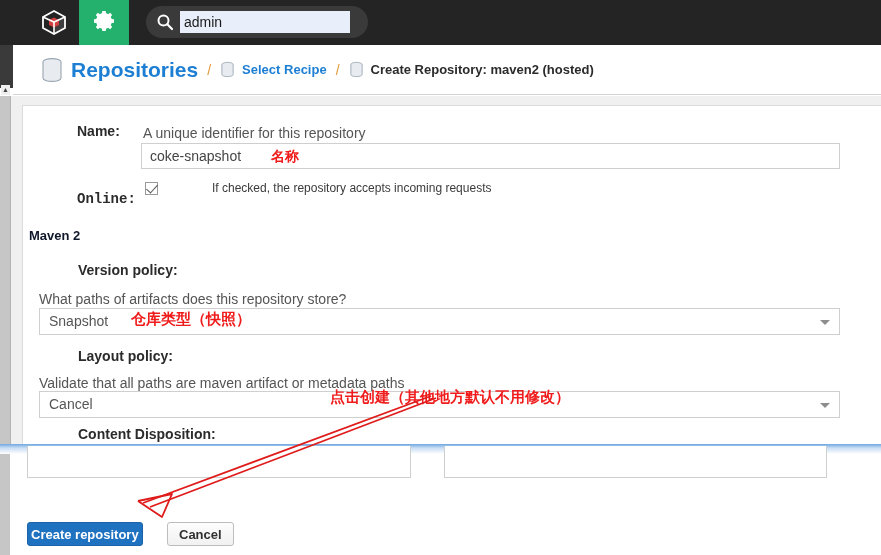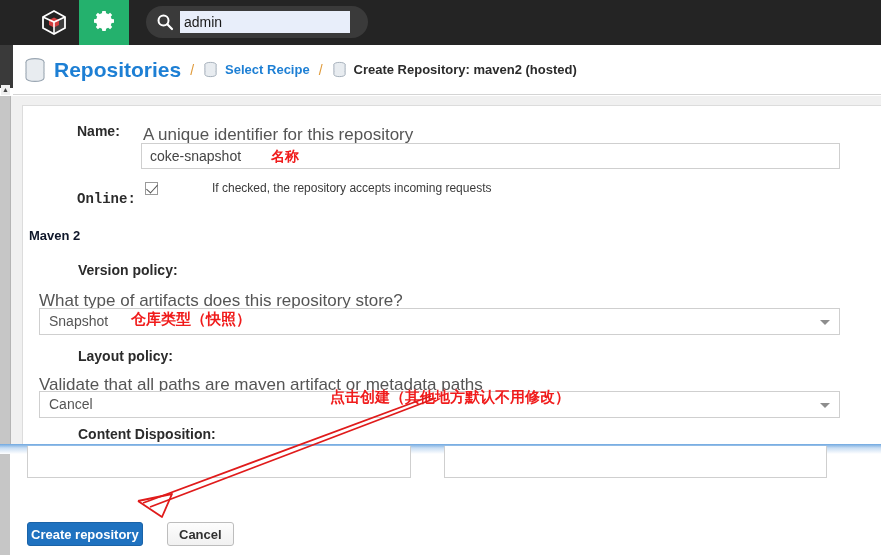--- a/index.html
+++ b/index.html
@@ -98,21 +98,21 @@
 
   
   .breadcrumb {
     position: absolute;
     left: 13px; top: 45px;
     width: 868px; height: 50px;
     background: #ffffff;
     border-bottom: 1px solid #d4d4d4;
     display: flex;
     align-items: center;
-    padding-left: 10px;
+    padding-left: 27px;
     box-sizing: border-box;
   }
   .bc-icon { margin-right: 7px; display: inline-flex; align-items: center;}
   .bc-root {
     font-size: 21px;
     font-weight: bold;
     color: #1d7fd4;
   }
   .bc-sep {
     color: #e09a3a;
@@ -149,21 +149,21 @@
 
   .row-label {
     position: absolute;
     font-size: 14px;
     font-weight: bold;
     color: #2b2b2b;
     margin-left: 39px;
   }
   .hint {
     position: absolute;
-    font-size: 17px;
+    font-size: 14px;
     color: #555;
   }
   .txt-input {
     position: absolute;
     background: #fff;
     border: 1px solid #cfcfcf;
     box-sizing: border-box;
     font-family: "Liberation Sans", sans-serif;
     font-size: 14px;
     color: #444;
@@ -375,21 +375,21 @@
 
 <div class="row-label" style="left:38px; top:191px;font-family:Liberation Mono, monospace;">Online:</div>
 <div class="checkbox-wrap" style="left:145px; top:181px;gap:48px;">
   <span class="cbox"></span>
   <span class="cb-text">If checked, the repository accepts incoming requests</span>
 </div>
 
 <div class="section-title" style="left:29px; top:228px;">Maven 2</div>
 
 <div class="row-label" style="left:39px; top:262px;">Version policy:</div>
-<div class="hint" style="left:39px; top:291px;">What type of artifacts does this repository store?</div>
+<div class="hint" style="left:39px; top:291px;">What paths of artifacts does this repository store?</div>
 <div class="dropdown" style="left:39px; top:308px; width:801px;padding-left:26px;">
   <span class="dd-value">Snapshot</span>
   <span class="dd-caret"></span>
 </div>
 <div class="annot" style="left:131px; top:310px; font-size:15px;">仓库类型（快照）</div>
 
 <div class="row-label" style="left:39px; top:348px;">Layout policy:</div>
 <div class="hint" style="left:39px; top:375px;">Validate that all paths are maven artifact or metadata paths</div>
 <div class="dropdown" style="left:39px; top:391px; width:801px;">
   <span class="dd-value">Cancel</span>

